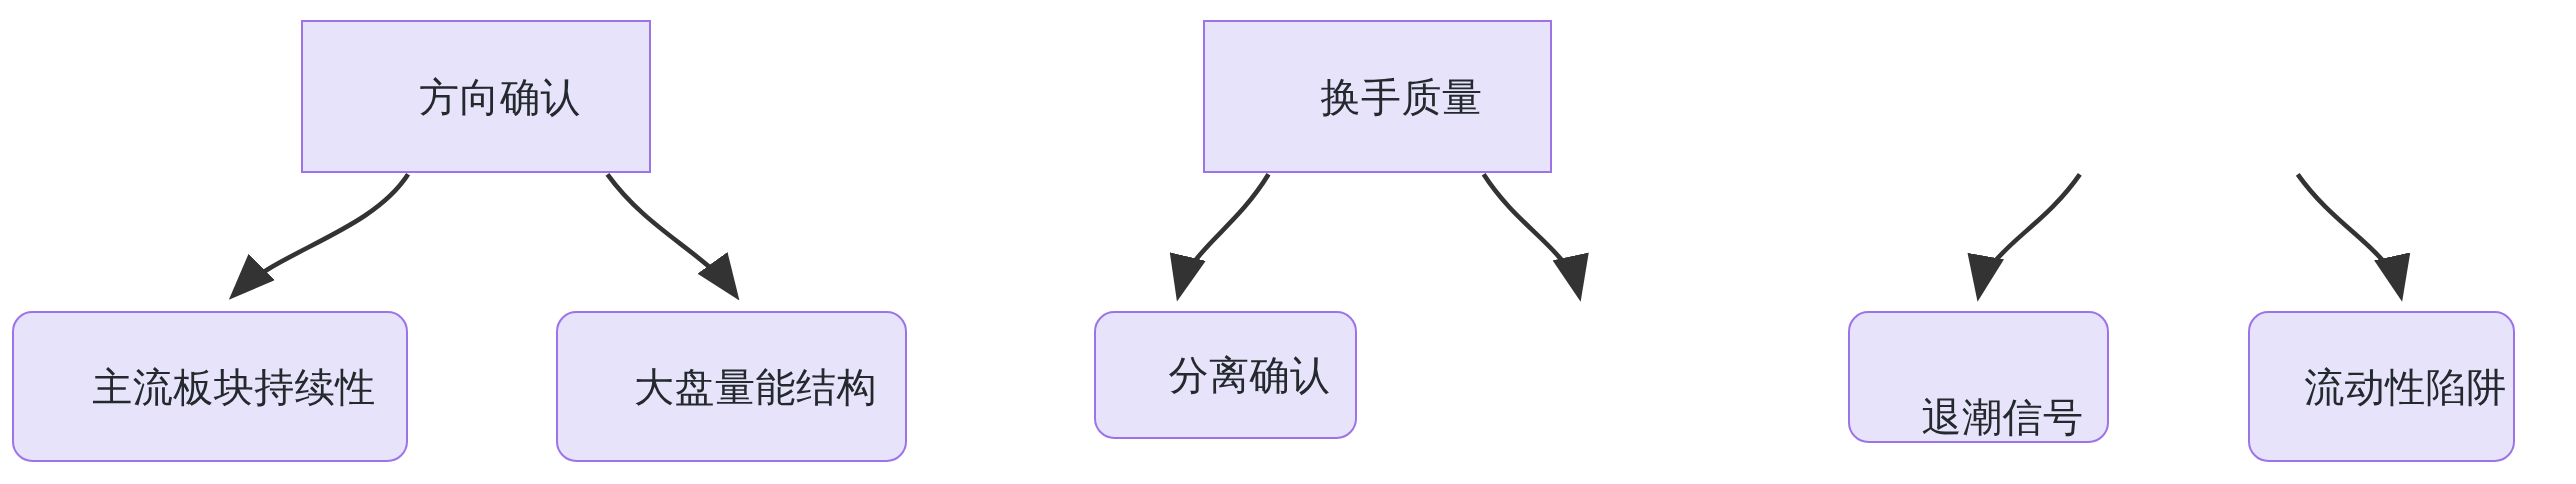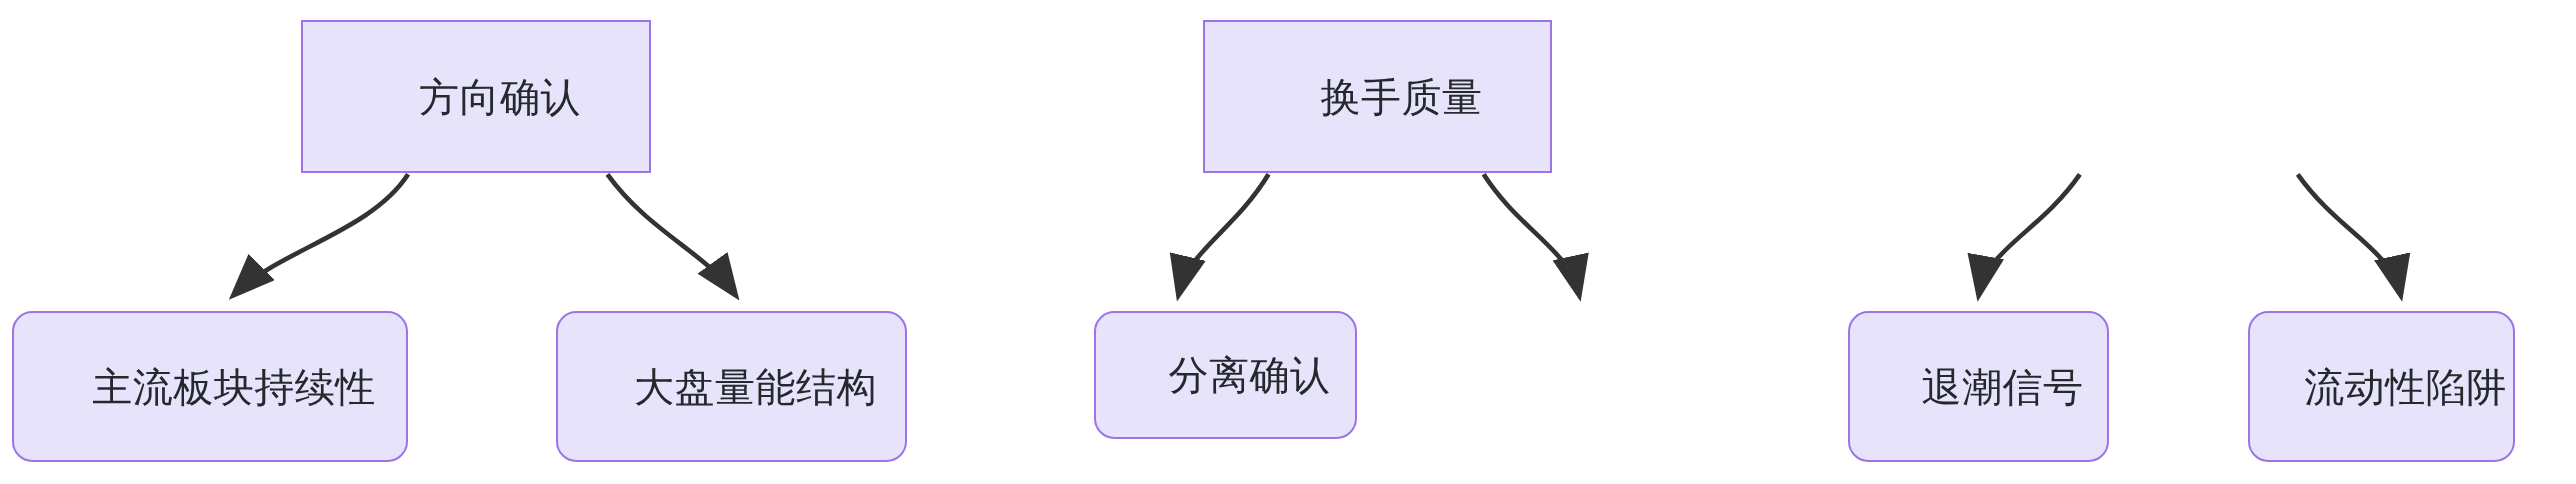--- a/index.html
+++ b/index.html
@@ -85,21 +85,21 @@
     <span class="node-label">大盘量能结构</span>
   </div>
 
   <div class="node parent" style="left:1203px; top:20.4px; width:349px; height:153px;">
     <span class="node-label">换手质量</span>
   </div>
   <div class="node child" style="left:1046px; top:311px; width:263px; height:128px;margin-left:48px;">
     <span class="node-label">分离确认</span>
   </div>
 
-  <div class="node child" style="left:1848px; top:311px; width:261px; height:151px;">
+  <div class="node child" style="left:1848px; top:311px; width:261px; height:132px;align-items:flex-end;">
     <span class="node-label">退潮信号</span>
   </div>
   <div class="node child" style="left:2248px; top:311px; width:267px; height:151px;">
     <span class="node-label">流动性陷阱</span>
   </div>
 
 </div>
 
 
 </body></html>

